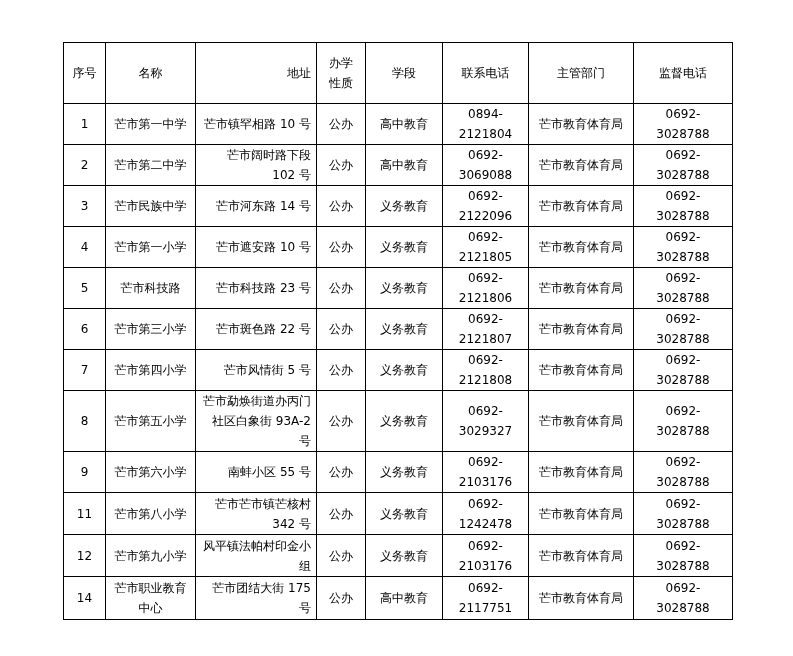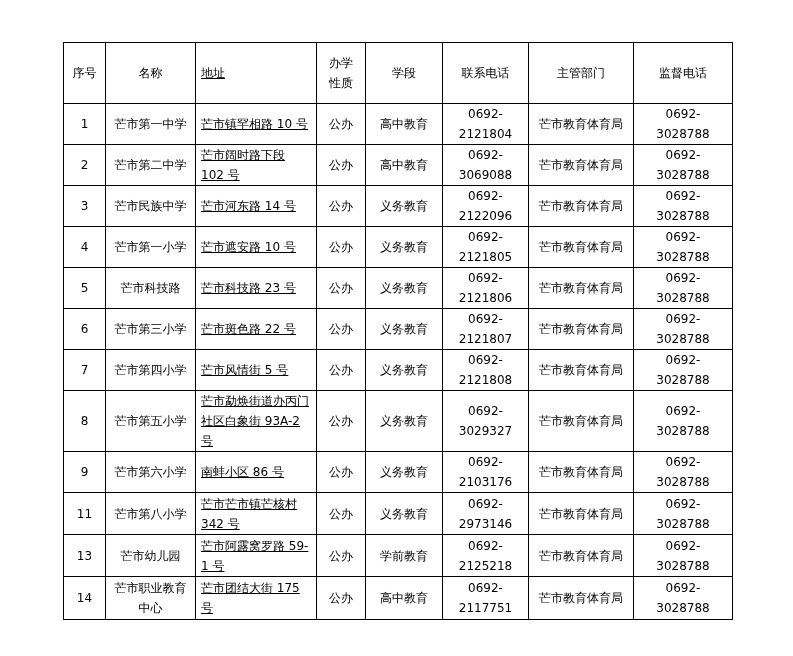--- a/index.html
+++ b/index.html
@@ -12,21 +12,21 @@
   }
   table.doc td, table.doc th {
     border: 1px solid #000;
     font-size: 12px; font-weight: normal;
     line-height: 20px;
     padding: 0 5px;
     vertical-align: middle;
     overflow: hidden;
   }
   .c { text-align: center; }
-  .l { text-align: left; text-decoration: underline; }
+  .l { text-align: right; }
   .num { font-size: 11px; }
   .idx { font-size: 11px; }
 </style>
 </head>
 <body>
 
 <table class="doc">
   <colgroup>
     <col style="width:42px">
     <col style="width:90px">
@@ -49,21 +49,21 @@
       <th class="c">监督电话</th>
     </tr>
   </thead>
   <tbody id="tbody">
       <tr style="height: 31px;">
     <td class="c idx">1</td>
     <td class="c">芒市第一中学</td>
     <td class="l">芒市镇罕相路 10 号</td>
     <td class="c">公办</td>
     <td class="c">高中教育</td>
-    <td class="c num">0692-2121804</td>
+    <td class="c num">0894-2121804</td>
     <td class="c">芒市教育体育局</td>
     <td class="c num">0692-3028788</td>
   </tr>
       <tr style="height: 41px;">
     <td class="c idx">2</td>
     <td class="c">芒市第二中学</td>
     <td class="l">芒市阔时路下段 102 号</td>
     <td class="c">公办</td>
     <td class="c">高中教育</td>
     <td class="c num">0692-3069088</td>
@@ -126,44 +126,44 @@
     <td class="l">芒市勐焕街道办丙门社区白象街 93A-2 号</td>
     <td class="c">公办</td>
     <td class="c">义务教育</td>
     <td class="c num">0692-3029327</td>
     <td class="c">芒市教育体育局</td>
     <td class="c num">0692-3028788</td>
   </tr>
       <tr style="height: 32px;">
     <td class="c idx">9</td>
     <td class="c">芒市第六小学</td>
-    <td class="l">南蚌小区 86 号</td>
+    <td class="l">南蚌小区 55 号</td>
     <td class="c">公办</td>
     <td class="c">义务教育</td>
     <td class="c num">0692-2103176</td>
     <td class="c">芒市教育体育局</td>
     <td class="c num">0692-3028788</td>
   </tr>
       <tr style="height: 42px;">
     <td class="c idx">11</td>
     <td class="c">芒市第八小学</td>
     <td class="l">芒市芒市镇芒核村 342 号</td>
     <td class="c">公办</td>
     <td class="c">义务教育</td>
-    <td class="c num">0692-2973146</td>
+    <td class="c num">0692-1242478</td>
     <td class="c">芒市教育体育局</td>
     <td class="c num">0692-3028788</td>
   </tr>
       <tr style="height: 42px;">
-    <td class="c idx">13</td>
-    <td class="c">芒市幼儿园</td>
-    <td class="l">芒市阿露窝罗路 59-1 号</td>
+    <td class="c idx">12</td>
+    <td class="c">芒市第九小学</td>
+    <td class="l">风平镇法帕村印金小组</td>
     <td class="c">公办</td>
-    <td class="c">学前教育</td>
-    <td class="c num">0692-2125218</td>
+    <td class="c">义务教育</td>
+    <td class="c num">0692-2103176</td>
     <td class="c">芒市教育体育局</td>
     <td class="c num">0692-3028788</td>
   </tr>
       <tr style="height: 43px;">
     <td class="c idx">14</td>
     <td class="c">芒市职业教育中心</td>
     <td class="l">芒市团结大街 175 号</td>
     <td class="c">公办</td>
     <td class="c">高中教育</td>
     <td class="c num">0692-2117751</td>

